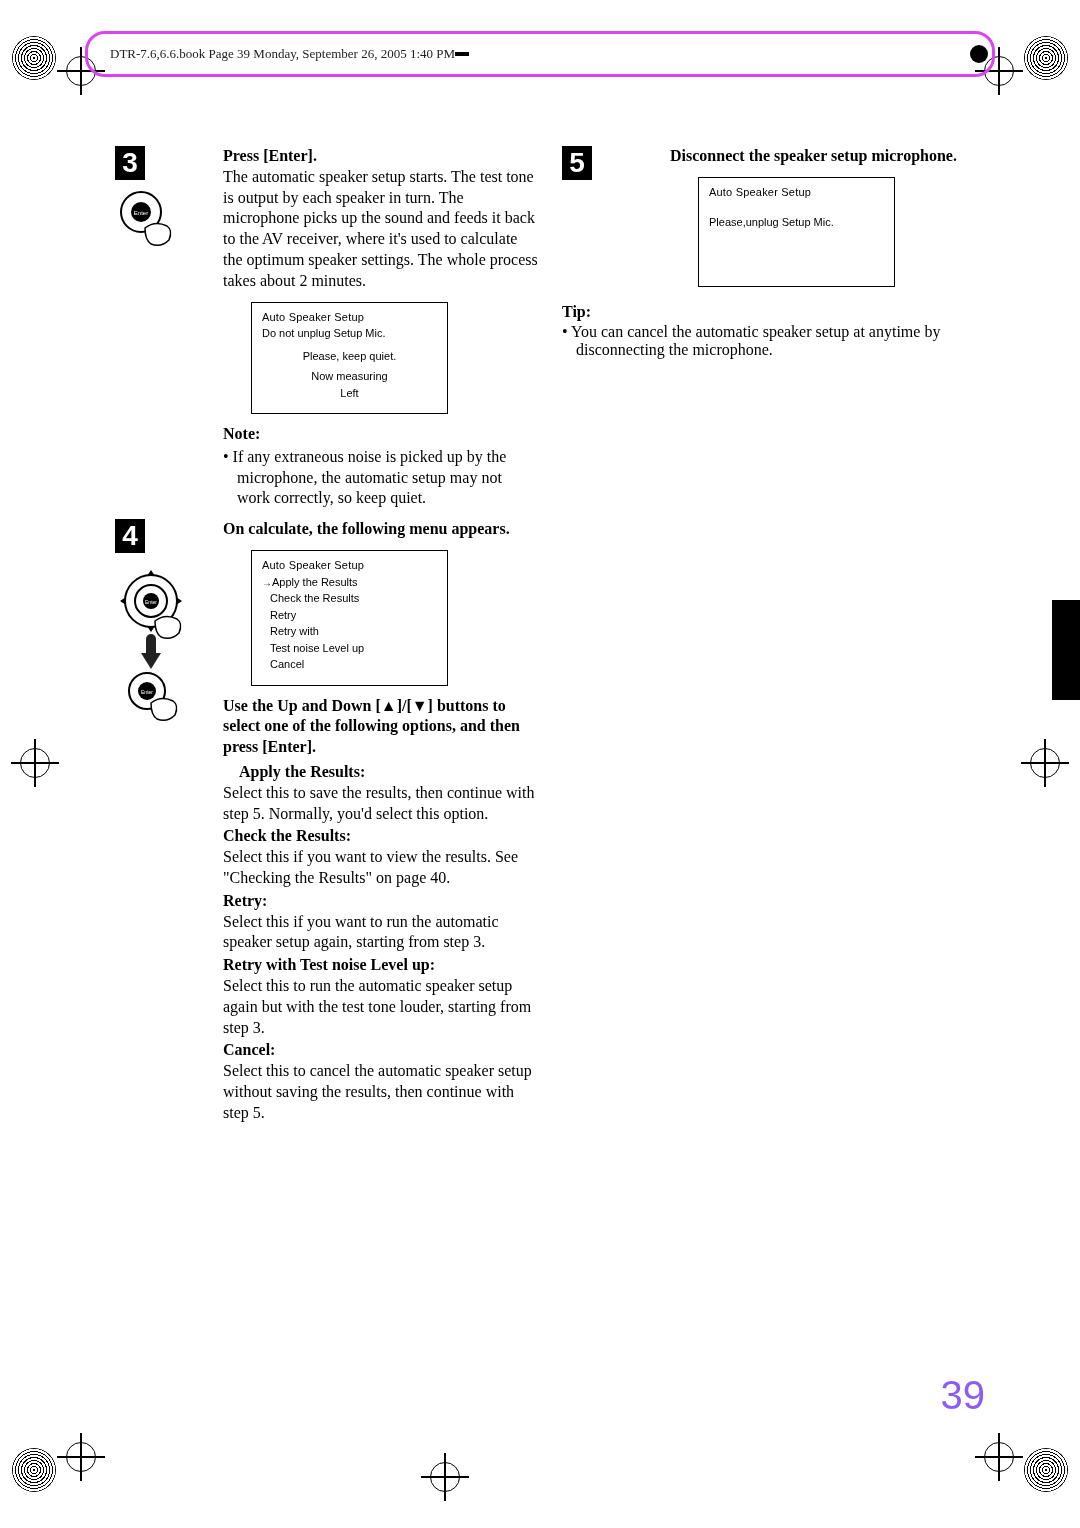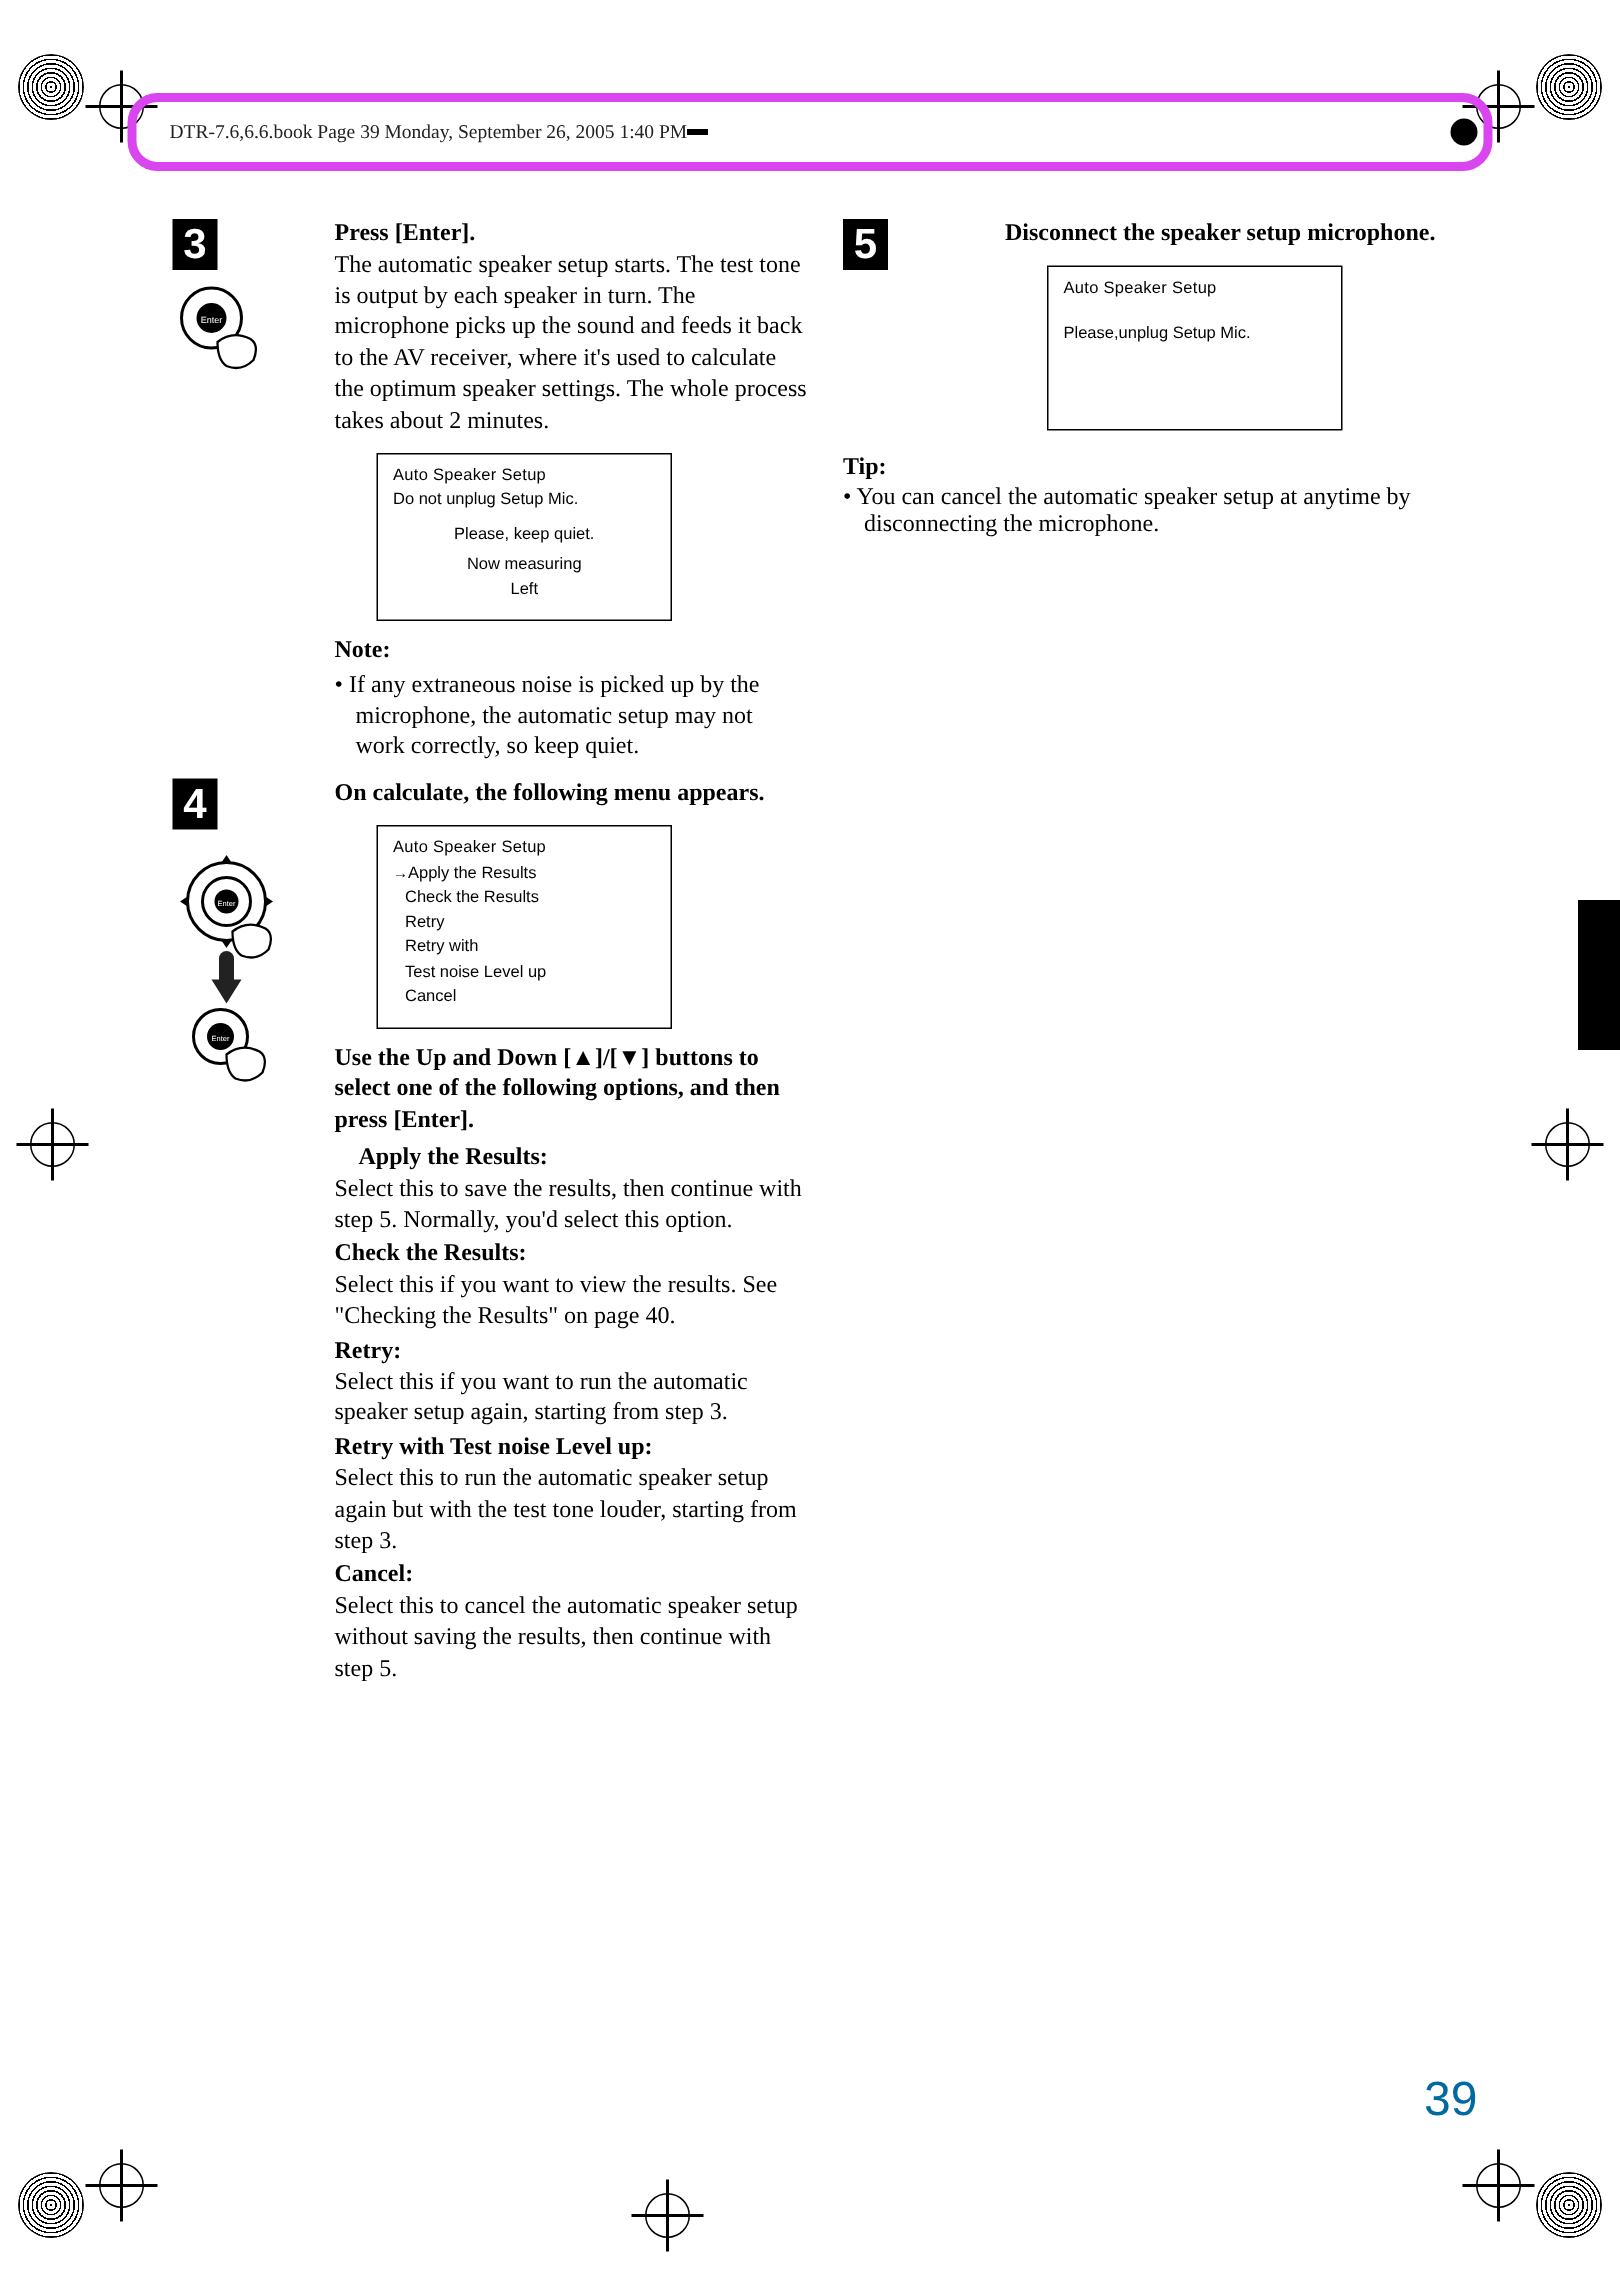--- a/index.html
+++ b/index.html
@@ -42,25 +42,25 @@
     background: repeating-radial-gradient(circle,#000 0 1px,#fff 1px 3px);
     border: none;
   }
   .regmark.big::before, .regmark.big::after { display: none; }
   .areabar {
     position:absolute;
     width:28px;height:100px;background:#000;
   }
   .header-line {
     position: absolute;
-    top: 62px;
+    top: 31px;
     left: 85px;
     right: 85px;
     height: 40px;
-    border: 6px solid #d946ef;
+    border: 3px solid #d946ef;
     border-radius: 20px;
     display: flex;
     align-items: center;
     padding-left: 22px;
     font-family: Georgia, "Times New Roman", serif;
     font-size: 13px;
     color: #222;
   }
   .header-line .dot {
     width: 18px;
@@ -163,22 +163,22 @@
     margin: 2px 0;
   }
   .tip-label {
     font-weight: 700;
   }
   .page-number {
     position: absolute;
     right: 0;
     bottom: 0;
     font-family: Arial, Helvetica, sans-serif;
-    font-size: 32px;
-    color: #0369a1;
+    font-size: 40px;
+    color: #8b5cf6;
   }
   .icon-svg {
     display:block;
     margin-top:8px;
   }
 </style>
 </head>
 <body>
 
 <div class="regmark big" style="top:36px;left:12px"></div>

